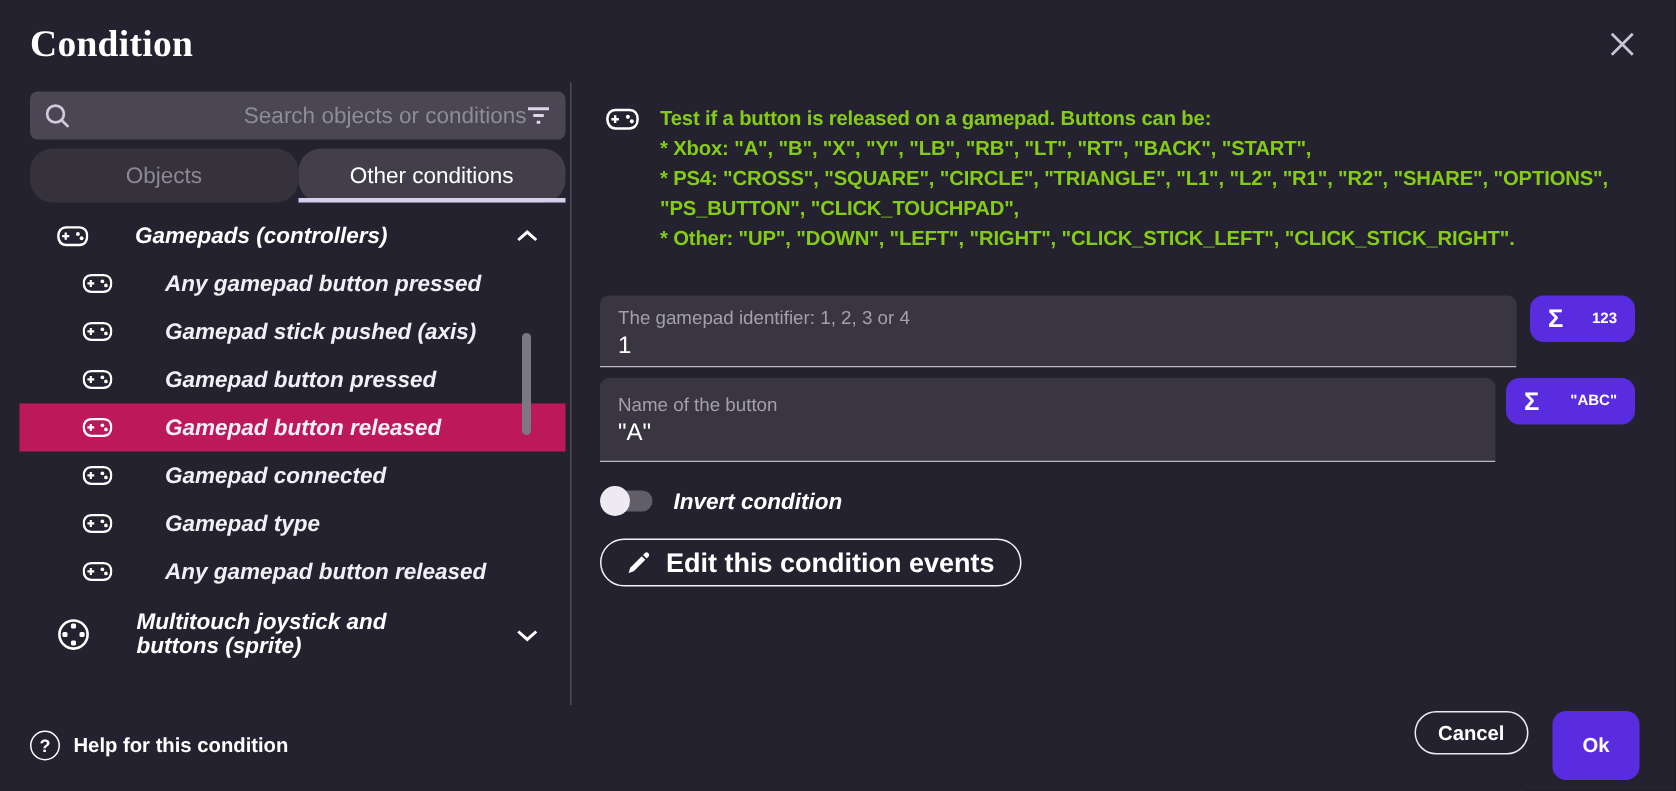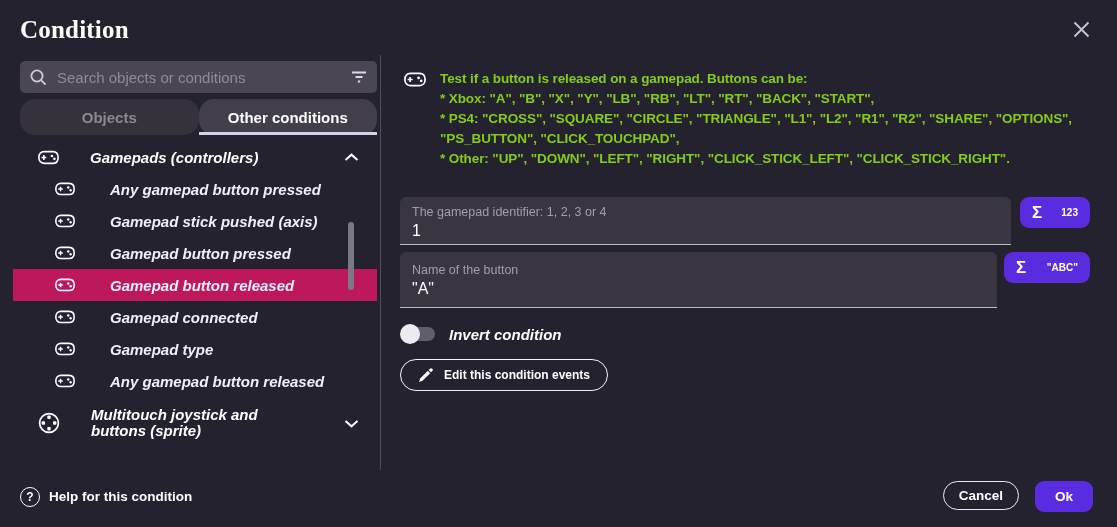--- a/index.html
+++ b/index.html
@@ -22,27 +22,27 @@
   .close-btn { width:24px; height:24px; display:flex; align-items:center; justify-content:center; cursor:pointer; }
 
   
   .dlg-body { flex:1; display:flex; min-height:0; }
   .left-panel {
     width:381px; flex:0 0 381px; border-right:1px solid #504d59;
     padding:6px 0 0 20px; position:relative;
   }
   .search-bar {
     width:357px; height:32px; background:#4a4653; border-radius:5px;
-    display:flex; align-items:center; padding:0 10px 0 9px;
+    display:flex; align-items:center; padding:0 10px 0 9px;text-align:right;
   }
   .search-bar .ph { flex:1; margin-left:9px; font-size:15px; color:#8f8c9a; }
   .tabs { width:357px; height:36px; margin-top:6px; display:flex; }
   .tab {
     flex:1; display:flex; align-items:center; justify-content:center;
-    font-size:15px; font-weight:bold; cursor:pointer; position:relative;
+    font-size:15px; font-weight:normal; cursor:pointer; position:relative;
     background:#35323c; color:#8b8894;border-radius:15px;
   }
   .tab.active { background:#423f4b; color:#fff; }
   .tab.active::after {
     content:""; position:absolute; left:0; right:0; bottom:0; height:3px;
     background:#d6cfec;
   }
   .tree { margin:6px 0 0 -7px; width:364px;font-style:italic; }
   .tree-row {
     display:flex; align-items:center; height:32px; cursor:pointer;
@@ -104,21 +104,21 @@
   .switch .thumb {
     position:absolute; left:0; top:0; width:20px; height:20px;
     border-radius:50%; background:#edeaf2;
   }
   .invert-label { margin-left:12px; font-size:15px; font-weight:bold; }
 
   .edit-btn {
     margin-top:15px; display:inline-flex; align-items:center;
     height:32px; padding:0 17px; background:transparent;
     border:1px solid #f4f2f7; border-radius:16px; color:#fff;
-    font-family:inherit; font-size:12px; font-weight:bold; cursor:pointer;
+    font-family:inherit; font-size:18px; font-weight:bold; cursor:pointer;
   }
   .edit-btn .pencil { display:flex; margin-right:11px; }
 
   
   .dlg-footer {
     flex:0 0 57px; display:flex; align-items:center;
     padding:0 24px 4px 20px; justify-content:space-between;
   }
   .help-link { display:flex; align-items:center; cursor:pointer; }
   .help-circle {
@@ -127,21 +127,21 @@
     font-size:12px; font-weight:bold;
   }
   .help-text { margin-left:9px; font-size:13.5px; font-weight:bold; }
   .footer-actions { display:flex; align-items:flex-start; }
   .btn-cancel {
     height:29px; padding:0 15px; background:transparent; color:#fff;
     border:1px solid #eceaf1; border-radius:15px;
     font-family:inherit; font-size:13.5px; font-weight:bold; cursor:pointer;
   }
   .btn-ok {
-    height:31px; width:58px; margin-left:16px; background:#5a2ce0; color:#fff;
+    height:46px; width:58px; margin-left:16px; background:#5a2ce0; color:#fff;
     border:none; border-radius:9px;
     font-family:inherit; font-size:13.5px; font-weight:bold; cursor:pointer;
   }
 </style>
 </head>
 <body>
 
 <svg width="0" height="0" style="position:absolute">
   <defs>
     <g id="gamepad">

